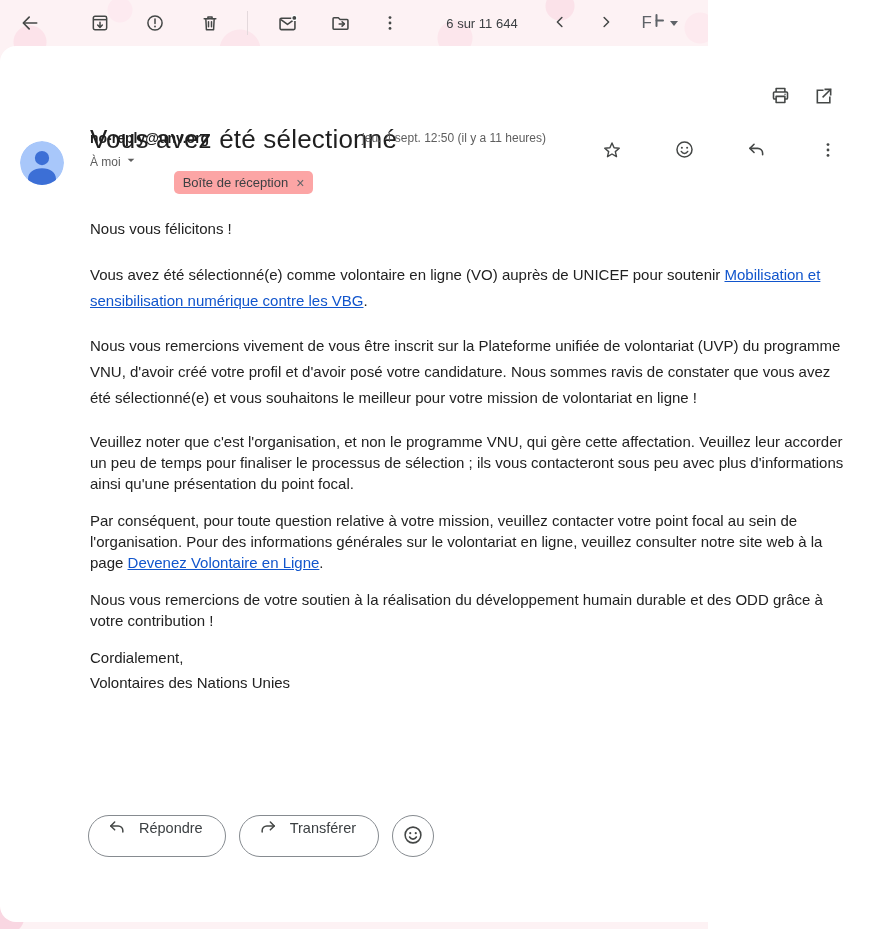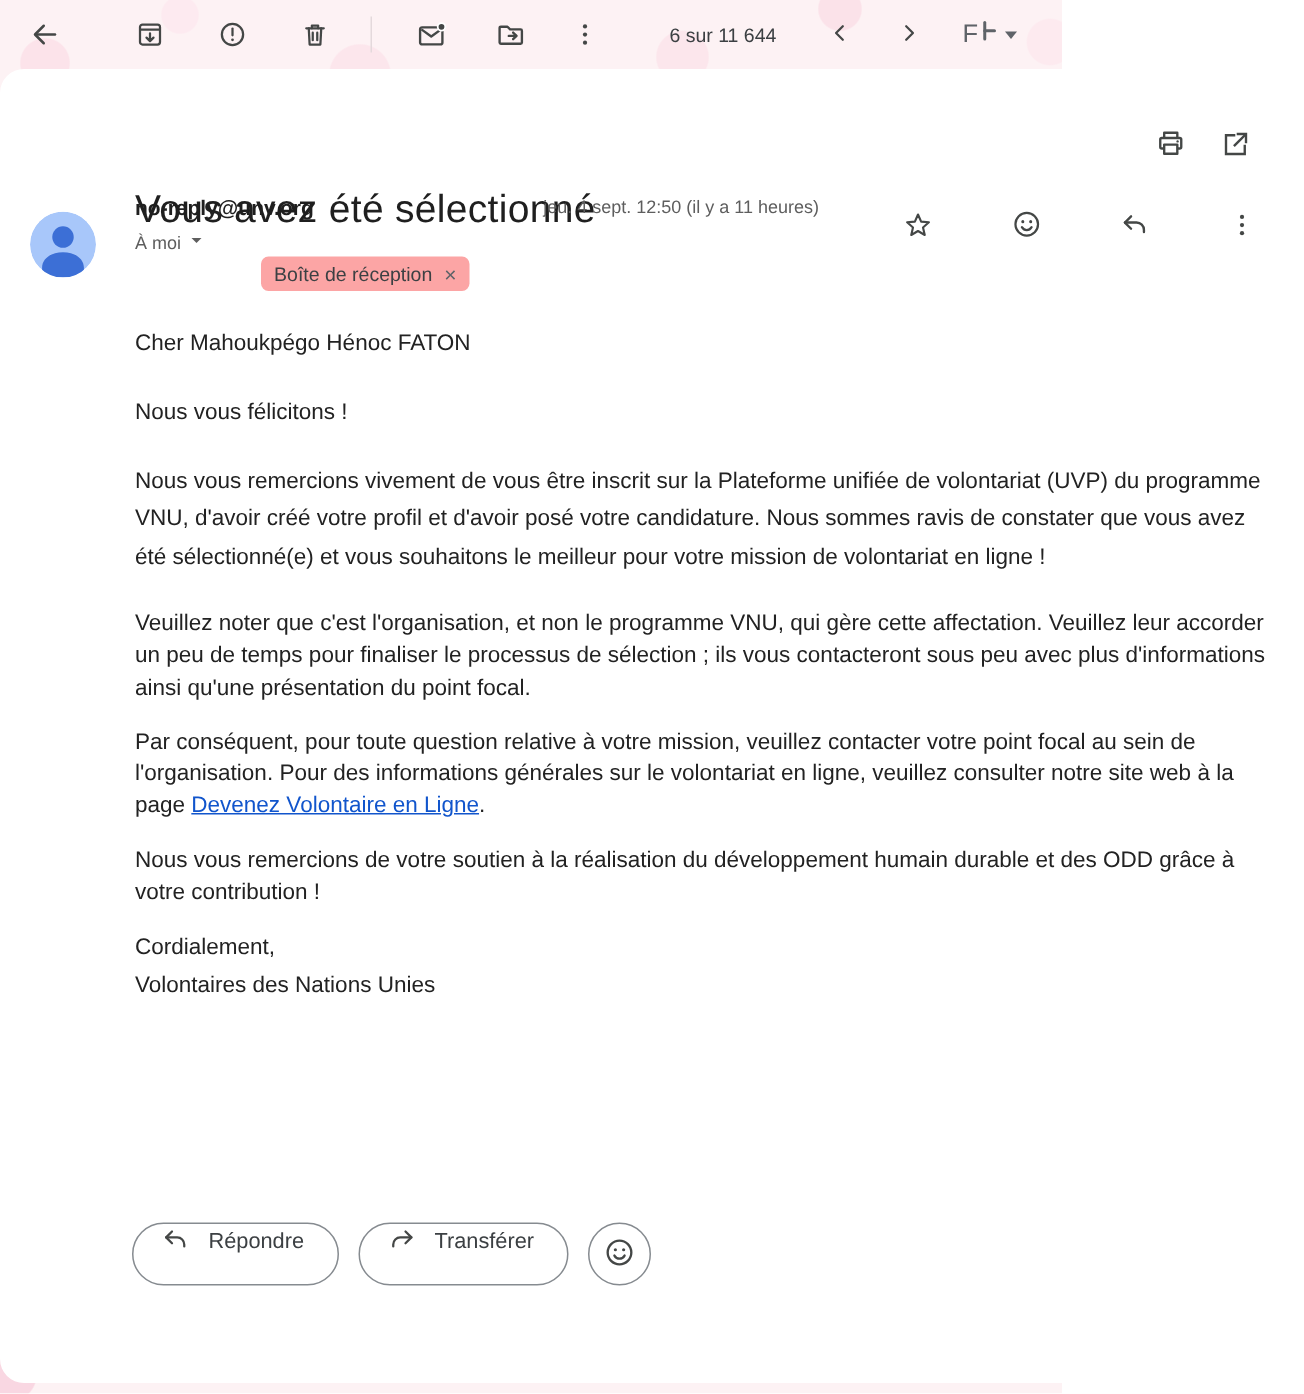--- a/index.html
+++ b/index.html
@@ -261,22 +261,22 @@
       <button class="mbtn">
         <span><svg width="20" height="20" viewBox="0 0 24 24" fill="#444746">
               <circle cx="12" cy="5.5" r="1.7"></circle>
               <circle cx="12" cy="12" r="1.7"></circle>
               <circle cx="12" cy="18.5" r="1.7"></circle>
             </svg></span>
       </button>
     </div>
 
     <div class="mail-body">
-      <p class="pA">Cher Mahoukpégo Hénoc FATON</p>
       <p class="pA">Nous vous félicitons !</p>
+      <p class="pA"><span>Vous avez été sélectionné(e) comme volontaire en ligne (VO) auprès de UNICEF pour soutenir </span><a class="body-link">Mobilisation et sensibilisation numérique contre les VBG</a><span>.</span></p>
       <p class="pA">Nous vous remercions vivement de vous être inscrit sur la Plateforme unifiée de volontariat (UVP) du programme VNU, d'avoir créé votre profil et d'avoir posé votre candidature. Nous sommes ravis de constater que vous avez été sélectionné(e) et vous souhaitons le meilleur pour votre mission de volontariat en ligne !</p>
       <p class="pB">Veuillez noter que c'est l'organisation, et non le programme VNU, qui gère cette affectation. Veuillez leur accorder un peu de temps pour finaliser le processus de sélection ; ils vous contacteront sous peu avec plus d'informations ainsi qu'une présentation du point focal.</p>
       <p class="pB"><span>Par conséquent, pour toute question relative à votre mission, veuillez contacter votre point focal au sein de l'organisation. Pour des informations générales sur le volontariat en ligne, veuillez consulter notre site web à la page </span><a class="body-link">Devenez Volontaire en Ligne</a><span>.</span></p>
       <p class="pB">Nous vous remercions de votre soutien à la réalisation du développement humain durable et des ODD grâce à votre contribution !</p>
       <div class="sig-block">
         <p class="sig">Cordialement,</p>
         <p class="sig">Volontaires des Nations Unies</p>
       </div>
     </div>
 

